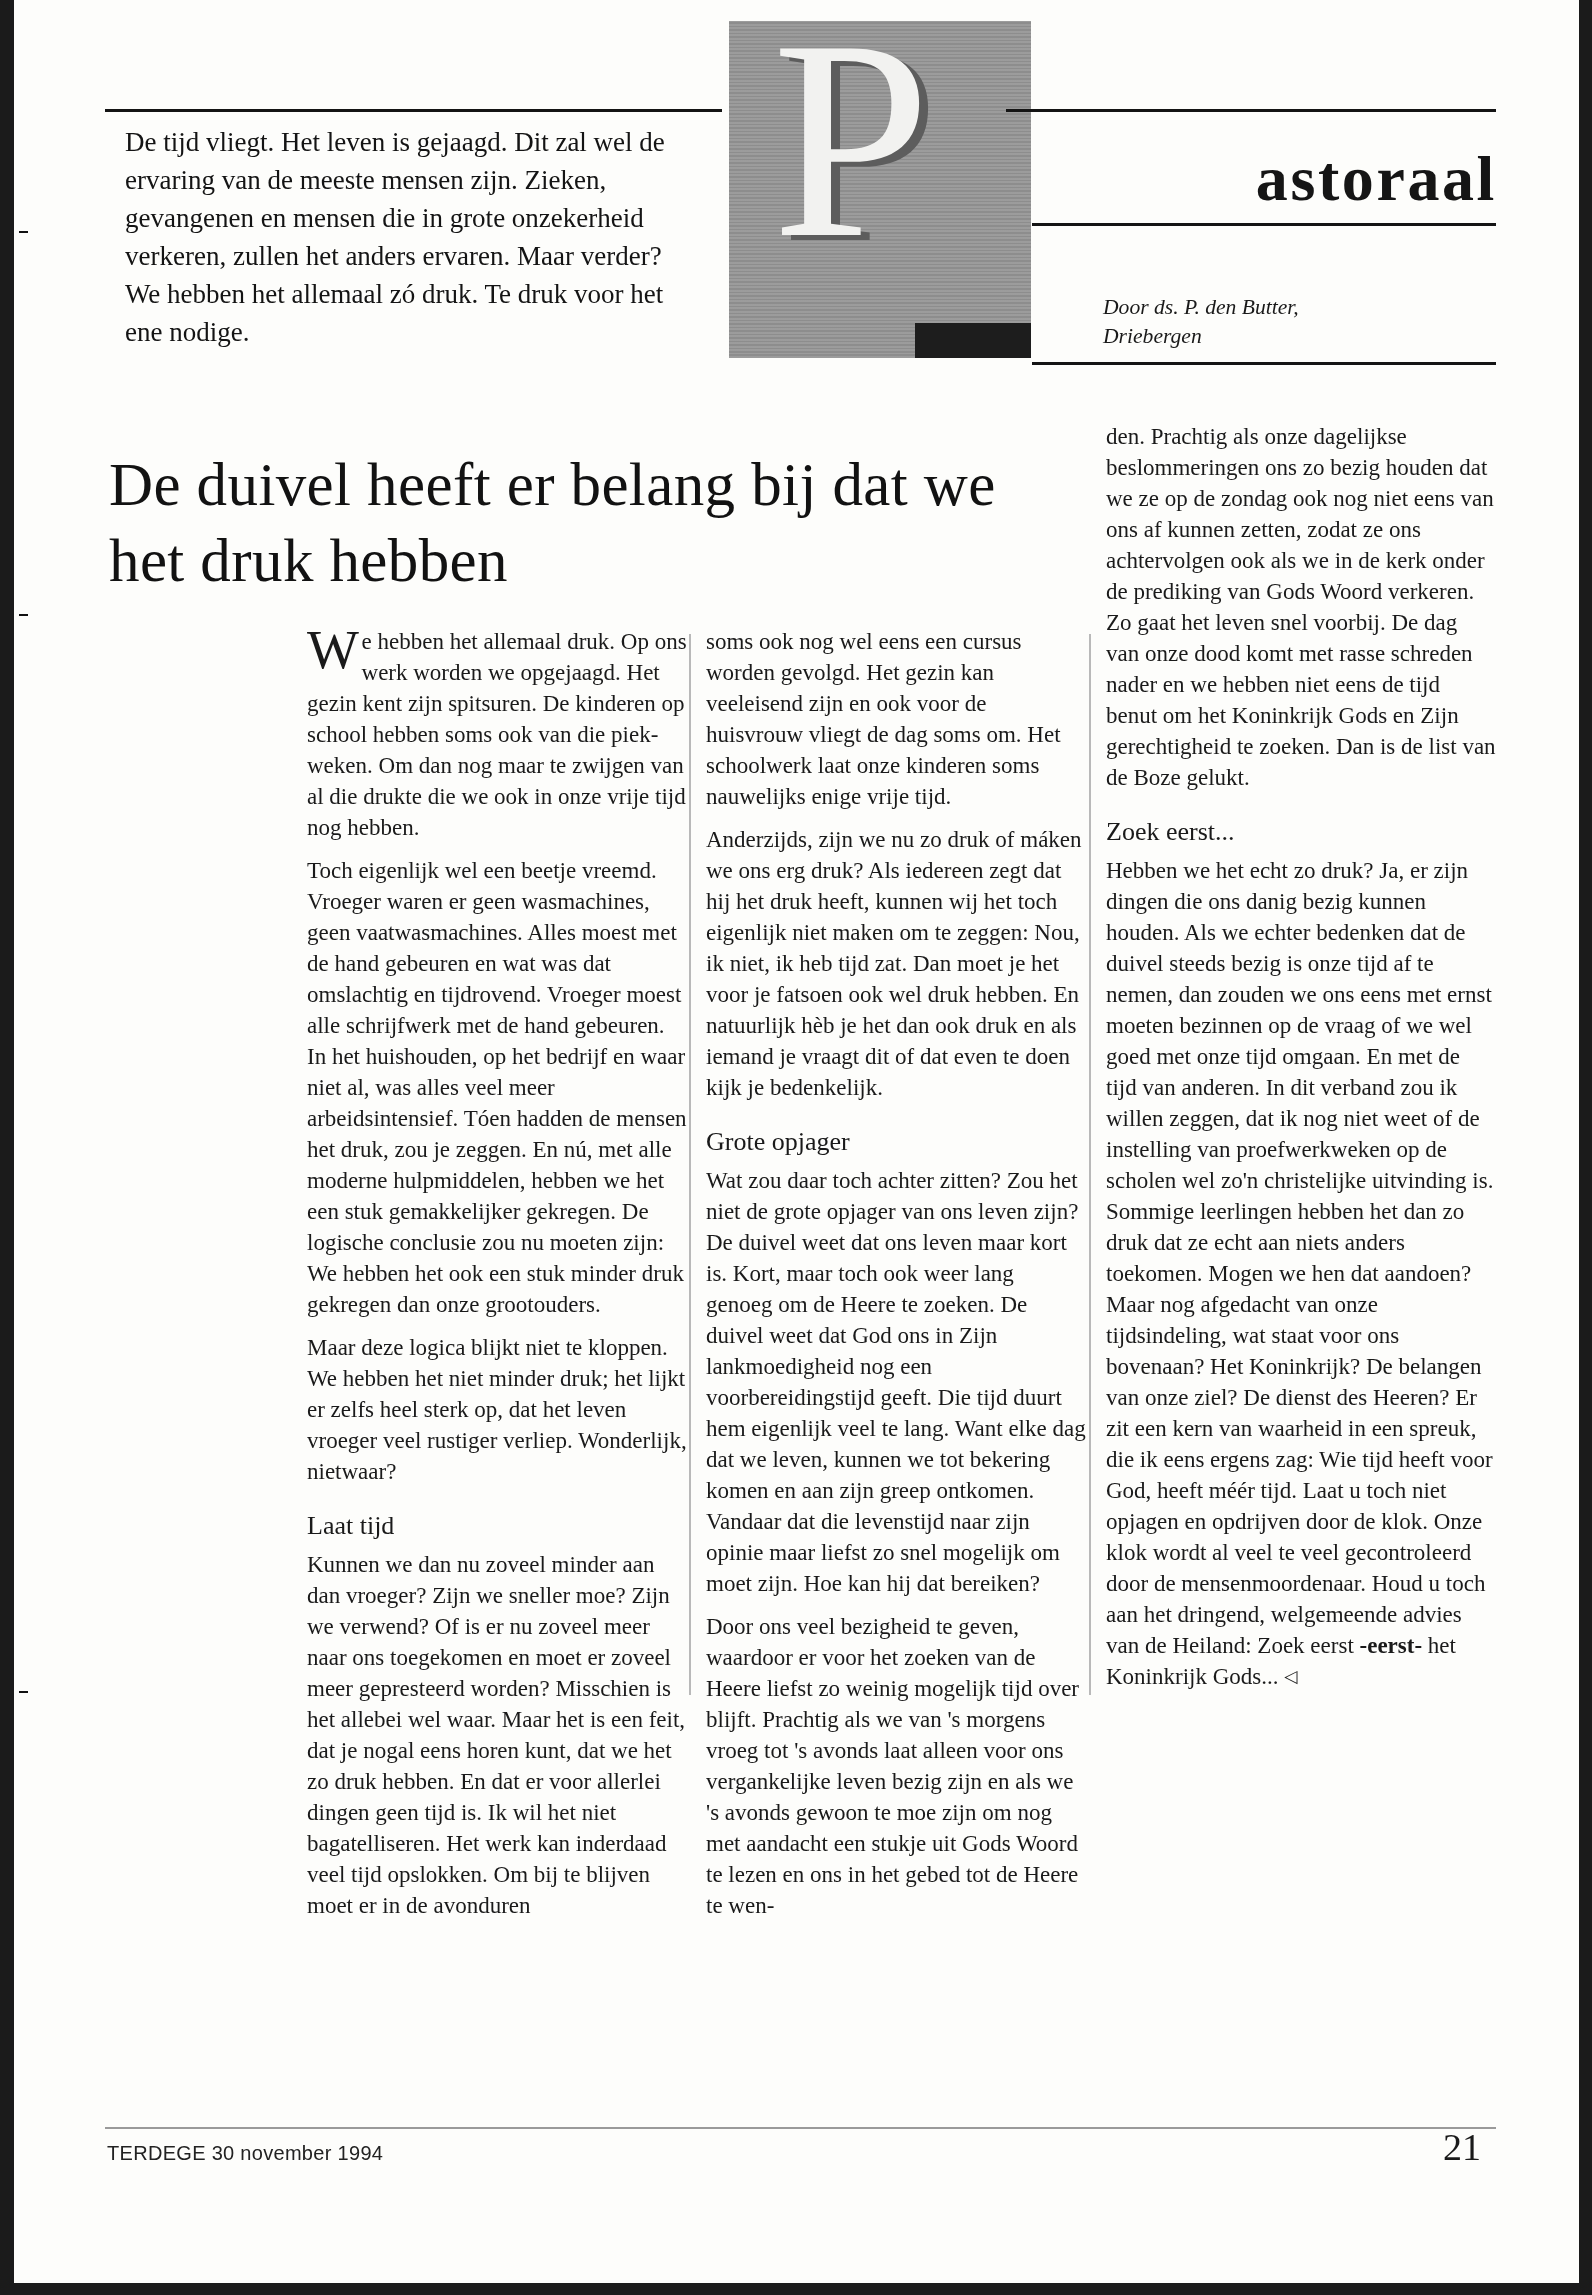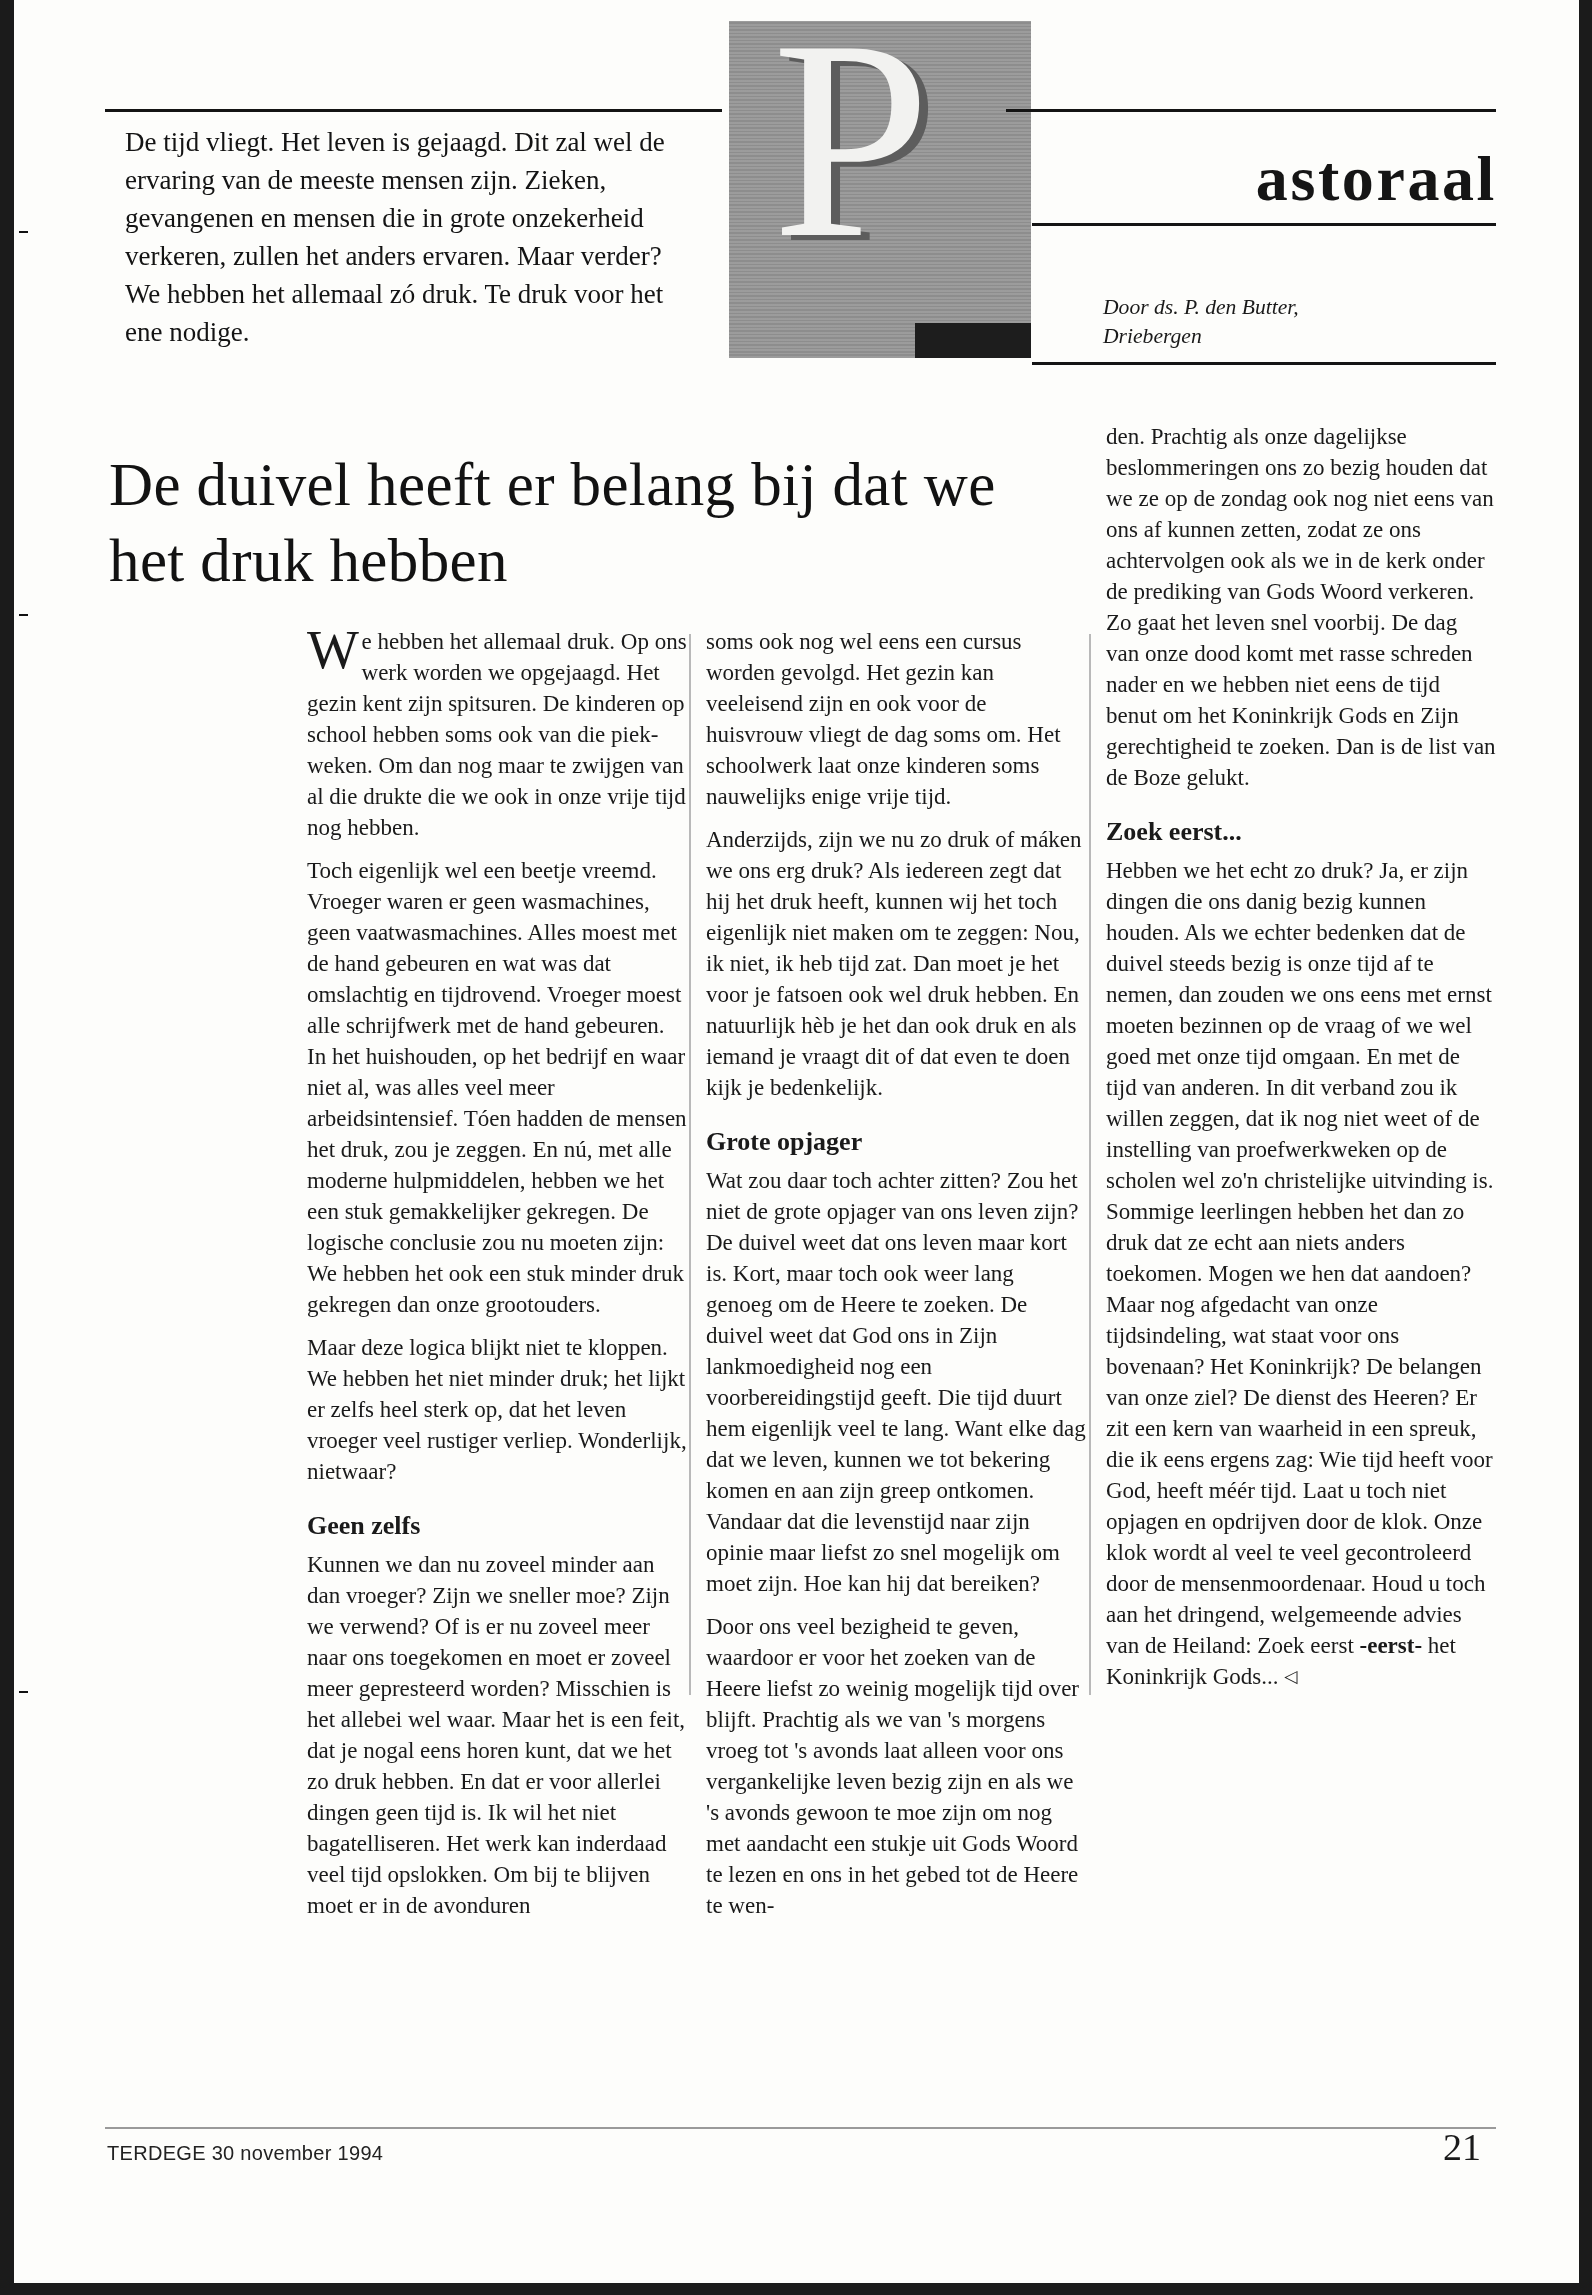--- a/index.html
+++ b/index.html
@@ -219,21 +219,21 @@
   .dropcap {
     font-family: "Liberation Serif", serif;
     font-size: 55px;
     line-height: 43px;
     float: left;
     padding-right: 2.6px;
     margin-top: 1.7px;
   }
   .subhead {
     font-family: "Liberation Serif", serif;
-    font-weight: bold;
+    font-weight: normal;
     font-size: 26px;
     line-height: 33px;
     margin-top: 22.4px;
     margin-bottom: 7px;
   }
   .col-rule {
     position: absolute;
     top: 634px;
     width: 1.7px;
     height: 1061px;
@@ -313,21 +313,21 @@
 
   <h1 class="headline">De duivel heeft er belang bij dat we het druk hebben</h1>
 
   <div class="col-rule" id="rule-a"></div>
   <div class="col-rule" id="rule-b"></div>
 
   <div class="col" id="col1">
     <p class="dropcap-para"><span class="dropcap">W</span><span>e hebben het allemaal druk. Op ons werk worden we opgejaagd. Het gezin kent zijn spitsuren. De kinderen op school hebben soms ook van die piek-weken. Om dan nog maar te zwijgen van al die drukte die we ook in onze vrije tijd nog hebben.</span></p>
     <p>Toch eigenlijk wel een beetje vreemd. Vroeger waren er geen wasmachines, geen vaatwasmachines. Alles moest met de hand gebeuren en wat was dat omslachtig en tijdrovend. Vroeger moest alle schrijfwerk met de hand gebeuren. In het huishouden, op het bedrijf en waar niet al, was alles veel meer arbeidsintensief. Tóen hadden de mensen het druk, zou je zeggen. En nú, met alle moderne hulpmiddelen, hebben we het een stuk gemakkelijker gekregen. De logische conclusie zou nu moeten zijn: We hebben het ook een stuk minder druk gekregen dan onze grootouders.</p>
     <p>Maar deze logica blijkt niet te kloppen. We hebben het niet minder druk; het lijkt er zelfs heel sterk op, dat het leven vroeger veel rustiger verliep. Wonderlijk, nietwaar?</p>
-    <div class="subhead">Geen zelfs</div>
+    <div class="subhead">Laat tijd</div>
     <p>Kunnen we dan nu zoveel minder aan dan vroeger? Zijn we sneller moe? Zijn we verwend? Of is er nu zoveel meer naar ons toegekomen en moet er zoveel meer gepresteerd worden? Misschien is het allebei wel waar. Maar het is een feit, dat je nogal eens horen kunt, dat we het zo druk hebben. En dat er voor allerlei dingen geen tijd is. Ik wil het niet bagatelliseren. Het werk kan inderdaad veel tijd opslokken. Om bij te blijven moet er in de avonduren</p>
   </div>
 
   <div class="col" id="col2">
     <p>soms ook nog wel eens een cursus worden gevolgd. Het gezin kan veeleisend zijn en ook voor de huisvrouw vliegt de dag soms om. Het schoolwerk laat onze kinderen soms nauwelijks enige vrije tijd.</p>
     <p>Anderzijds, zijn we nu zo druk of máken we ons erg druk? Als iedereen zegt dat hij het druk heeft, kunnen wij het toch eigenlijk niet maken om te zeggen: Nou, ik niet, ik heb tijd zat. Dan moet je het voor je fatsoen ook wel druk hebben. En natuurlijk hèb je het dan ook druk en als iemand je vraagt dit of dat even te doen kijk je bedenkelijk.</p>
     <div class="subhead">Grote opjager</div>
     <p>Wat zou daar toch achter zitten? Zou het niet de grote opjager van ons leven zijn? De duivel weet dat ons leven maar kort is. Kort, maar toch ook weer lang genoeg om de Heere te zoeken. De duivel weet dat God ons in Zijn lankmoedigheid nog een voorbereidingstijd geeft. Die tijd duurt hem eigenlijk veel te lang. Want elke dag dat we leven, kunnen we tot bekering komen en aan zijn greep ontkomen. Vandaar dat die levenstijd naar zijn opinie maar liefst zo snel mogelijk om moet zijn. Hoe kan hij dat bereiken?</p>
     <p>Door ons veel bezigheid te geven, waardoor er voor het zoeken van de Heere liefst zo weinig mogelijk tijd over blijft. Prachtig als we van 's morgens vroeg tot 's avonds laat alleen voor ons vergankelijke leven bezig zijn en als we 's avonds gewoon te moe zijn om nog met aandacht een stukje uit Gods Woord te lezen en ons in het gebed tot de Heere te wen-</p>
   </div>

